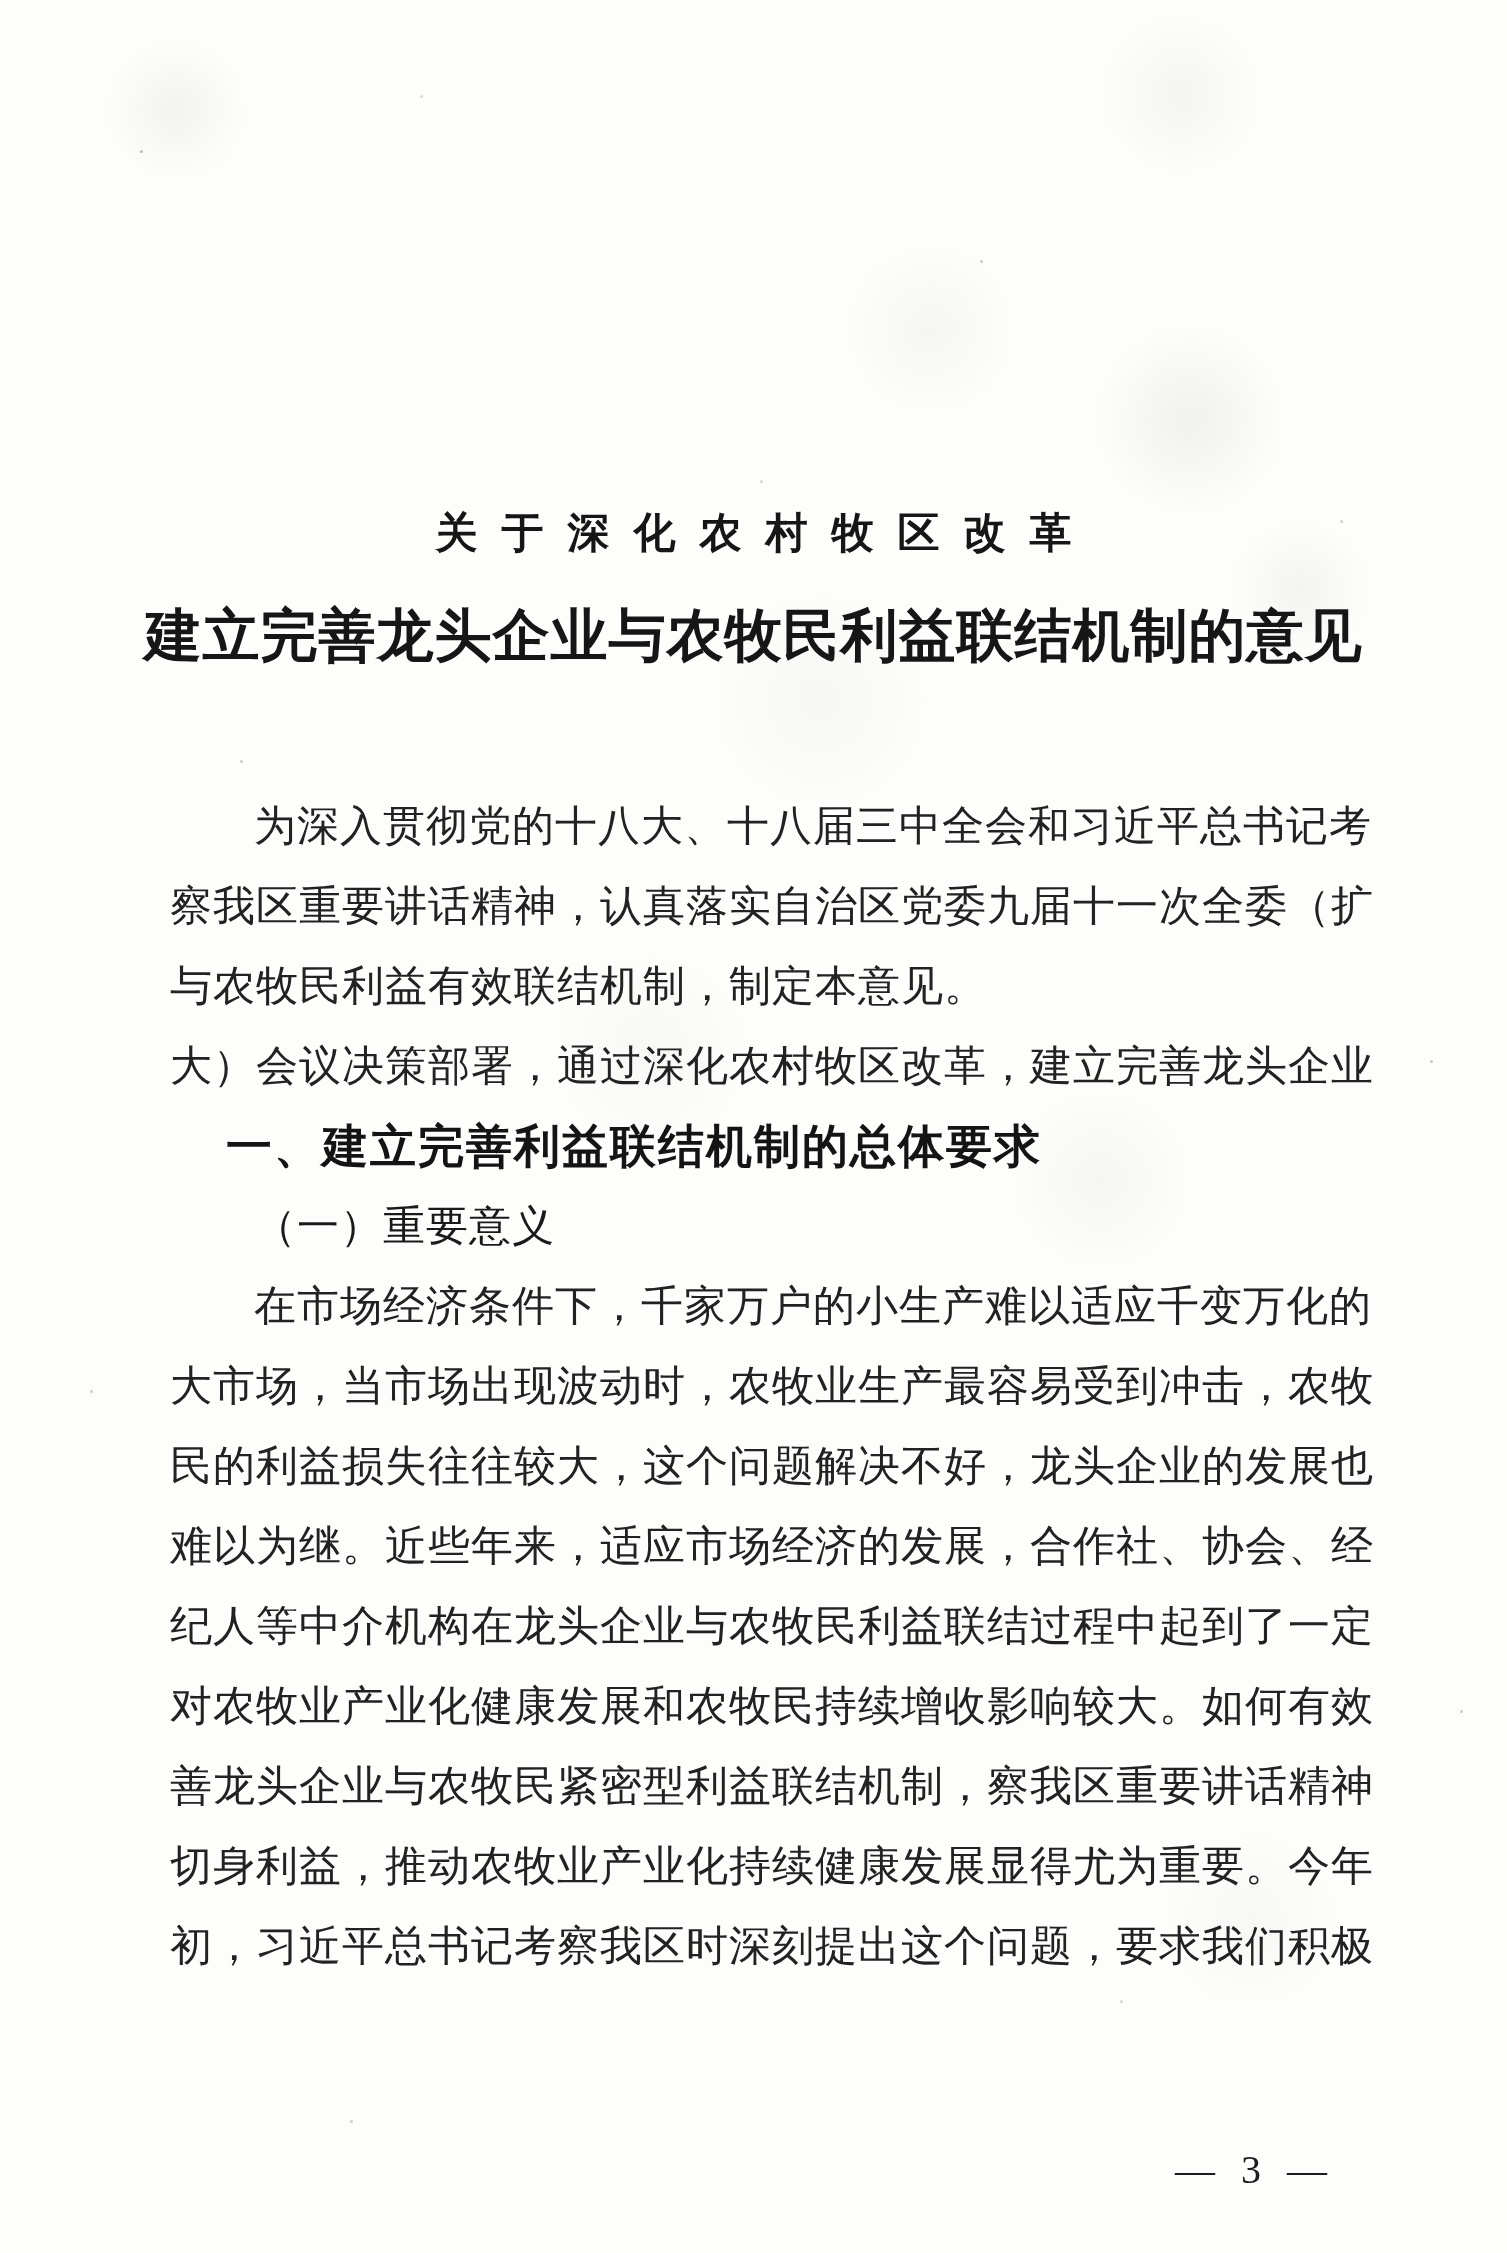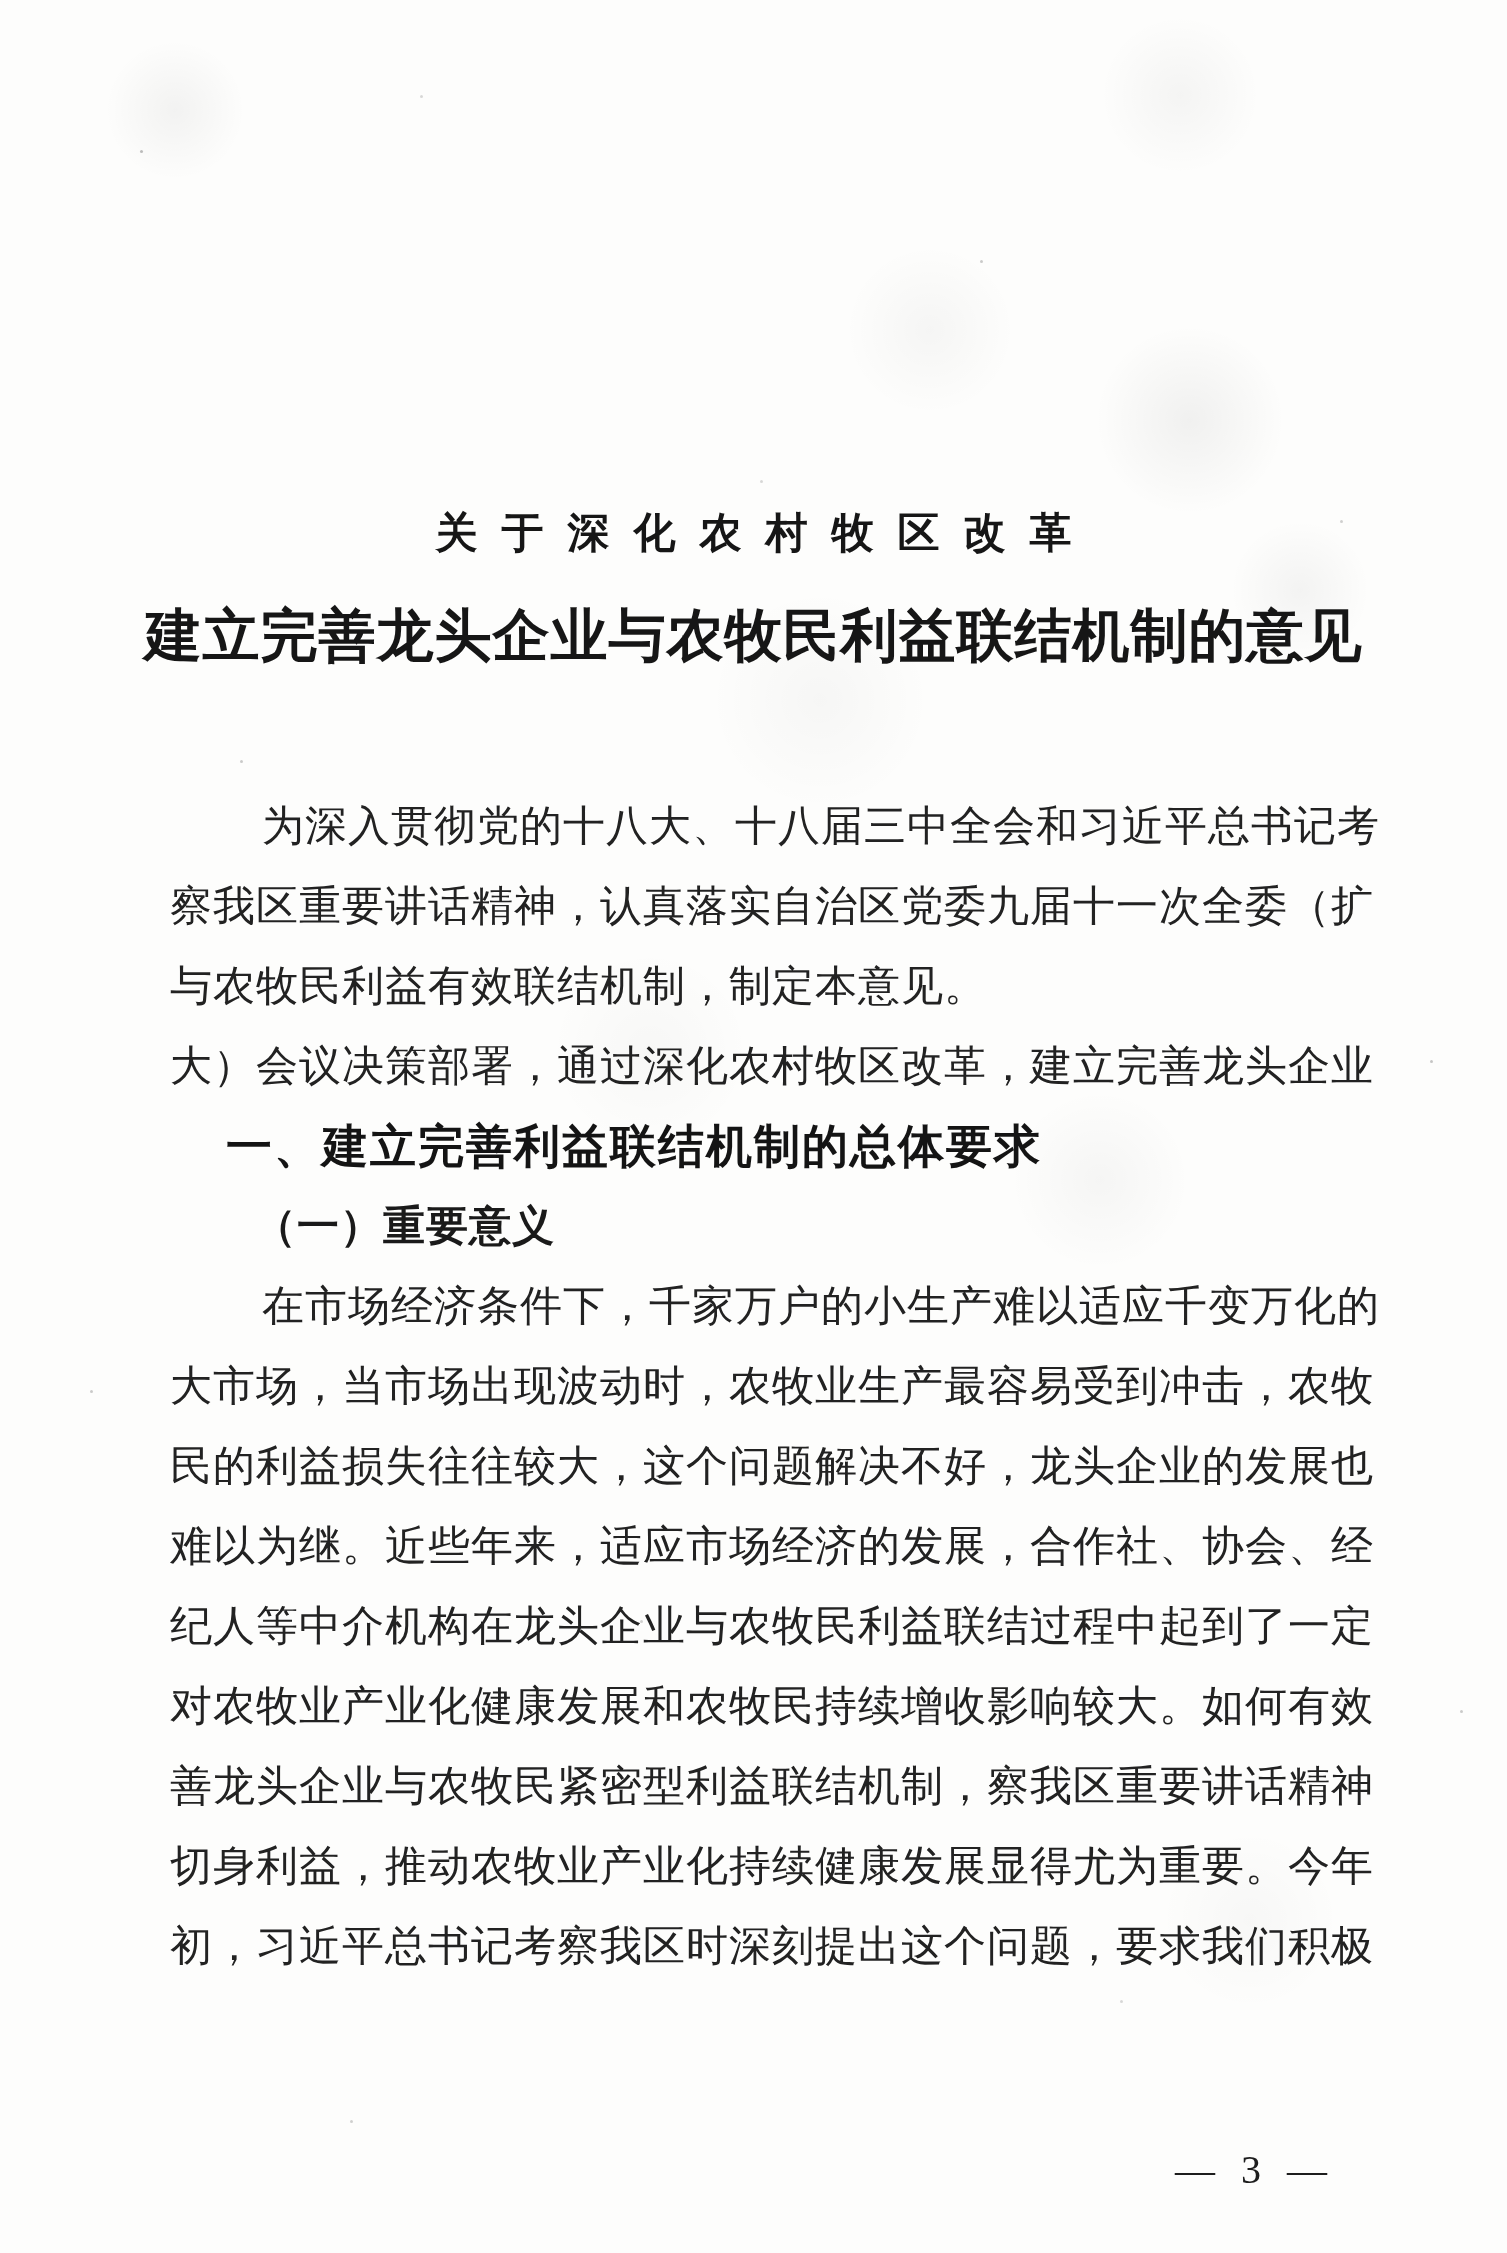--- a/index.html
+++ b/index.html
@@ -82,33 +82,32 @@
     margin: 0;
     height: 80px;
     line-height: 80px;
     font-size: 42px;
     letter-spacing: 1px;
     white-space: nowrap;
     color: #222;
   }
   .doc-body p.indent {
     padding-left: 84px;
-    text-align: center;
   }
   .doc-body p.heading {
     padding-left: 56px;
     font-size: 46px;
     font-weight: bold;
     color: #141414;
     font-family: "DejaVu Sans", "Liberation Sans", sans-serif;
     letter-spacing: 2px;
   }
   .doc-body p.subheading {
     padding-left: 84px;
-    font-weight: bold;
+    font-weight: normal;
     color: #1a1a1a;
   }
   .page-number {
     position: absolute;
     top: 2146px;
     right: 172px;
     font-size: 40px;
     letter-spacing: 8px;
     color: #1d1d1d;
     white-space: nowrap;

